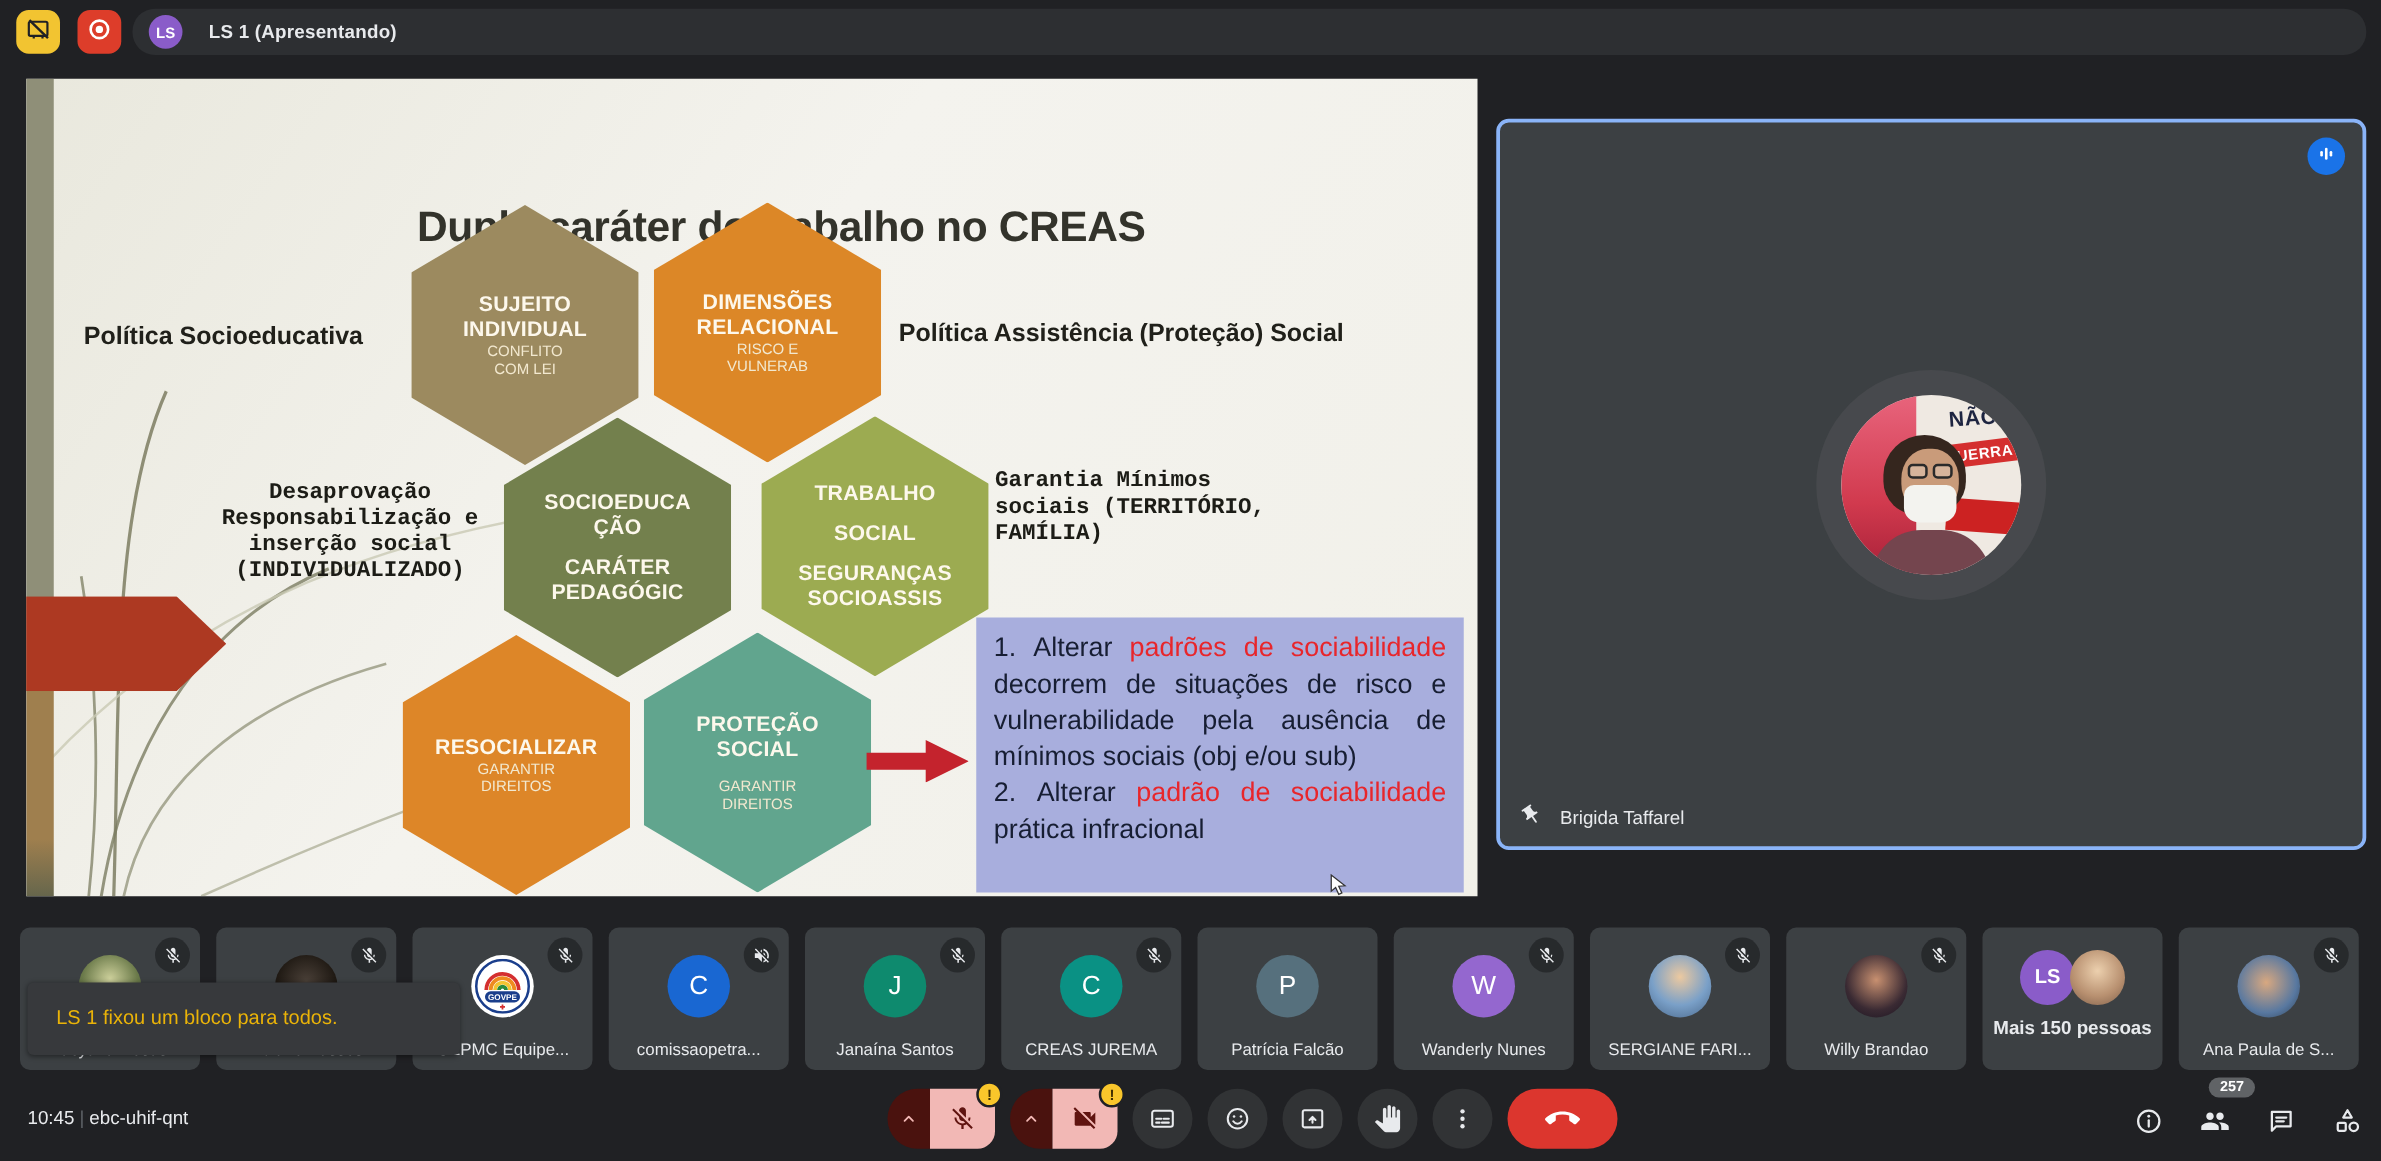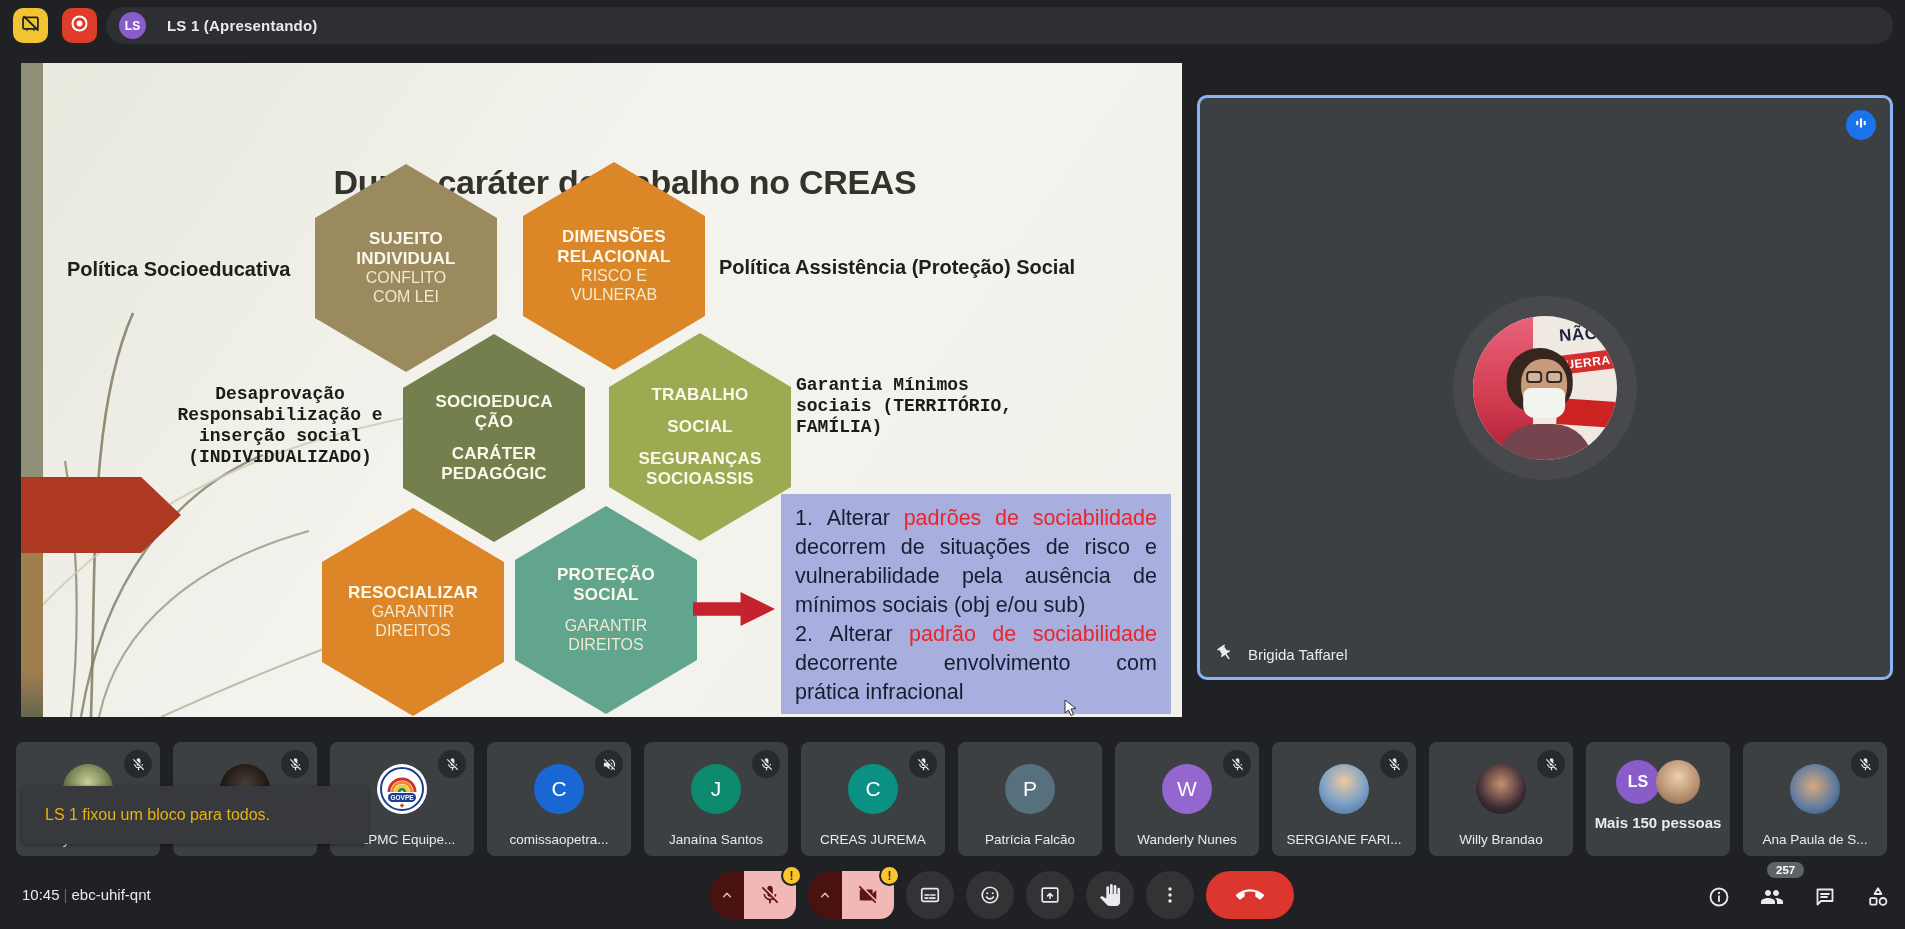--- a/index.html
+++ b/index.html
@@ -34,21 +34,21 @@
   .note { position:absolute; font-size:18px; font-weight:700; color:#1c1c16; line-height:21px;font-family:Liberation Mono, monospace; }
   .note-left  { left:139px; top:321px; width:240px; text-align:center; }
   .note-right { left:775px; top:312px; width:230px; text-align:left; }
 
   .hex { position:absolute; width:182px; height:208px;
          clip-path:polygon(50% 0,100% 26%,100% 74%,50% 100%,0 74%,0 26%);
          display:flex; flex-direction:column; align-items:center; justify-content:center;
          text-align:center; z-index:2; }
   .hex .blk { line-height:1.18; }
   .hex .blk.bold  { font-weight:700; color:#fdf8ec; font-size:17px; letter-spacing:.2px; }
-  .hex .blk.light { font-weight:400; color:#f2e8cf; font-size:16px; }
+  .hex .blk.light { font-weight:400; color:#f2e8cf; font-size:12px; }
   .hex .blk.gap   { margin-top:12px; }
 
   .big-red-arrow { position:absolute; left:-6px; top:414px; width:166px; height:76px;
          background:#ad3922; clip-path:polygon(0 0,76% 0,100% 50%,76% 100%,0 100%); z-index:3; }
   .small-red-arrow { position:absolute; left:672px; top:529px; width:82px; height:34px;
          background:#c4232d; z-index:4;
          clip-path:polygon(0 30%,58% 30%,58% 0,100% 50%,58% 100%,58% 70%,0 70%); }
 
   .info-box { position:absolute; left:760px; top:431px; width:390px; height:220px;
          background:#a8aedd; z-index:5; padding:10px 14px 8px 14px; }
@@ -199,21 +199,21 @@
       <div>inserção social</div>
       <div>(INDIVIDUALIZADO)</div>
     </div>
   <div class="note note-right" id="note-right">
       <div>Garantia Mínimos</div>
       <div>sociais (TERRITÓRIO,</div>
       <div>FAMÍLIA)</div>
     </div>
 
   <div id="hexes">
-      <div class="hex" style="left: 294px; top: 101px; background: rgb(156, 138, 95);">
+      <div class="hex" style="left: 308px; top: 101px; background: rgb(156, 138, 95);">
         <div class="blk bold">
           <div>SUJEITO</div>
           <div>INDIVIDUAL</div>
         </div>
         <div class="blk light">
           <div>CONFLITO</div>
           <div>COM LEI</div>
         </div>
       </div>
       <div class="hex" style="left: 502px; top: 99px; background: rgb(220, 135, 39);">
@@ -294,25 +294,20 @@
         <span class="c-dark">ausência</span>
         <span class="c-dark">de</span>
       </div>
       <div class="line"><span class="c-dark">mínimos</span> <span class="c-dark">sociais</span> <span class="c-dark">(obj</span> <span class="c-dark">e/ou</span> <span class="c-dark">sub)</span> </div>
       <div class="line justify">
         <span class="c-dark">2.</span>
         <span class="c-dark">Alterar</span>
         <span class="c-red">padrão</span>
         <span class="c-red">de</span>
         <span class="c-red">sociabilidade</span>
-      </div>
-      <div class="line justify">
-        <span class="c-dark">decorrente</span>
-        <span class="c-dark">envolvimento</span>
-        <span class="c-dark">com</span>
       </div>
       <div class="line"><span class="c-dark">prática</span> <span class="c-dark">infracional</span> </div>
     </div>
 
   <div class="cursor">
     <svg width="15" height="18" viewBox="0 0 15 18">
         <path d="M1 1 L1 14 L4.5 11 L7 16.5 L9.5 15.3 L7 10 L12 9.6 Z" fill="#fff" stroke="#333" stroke-width="1"></path>
       </svg>
   </div>
 </div>

